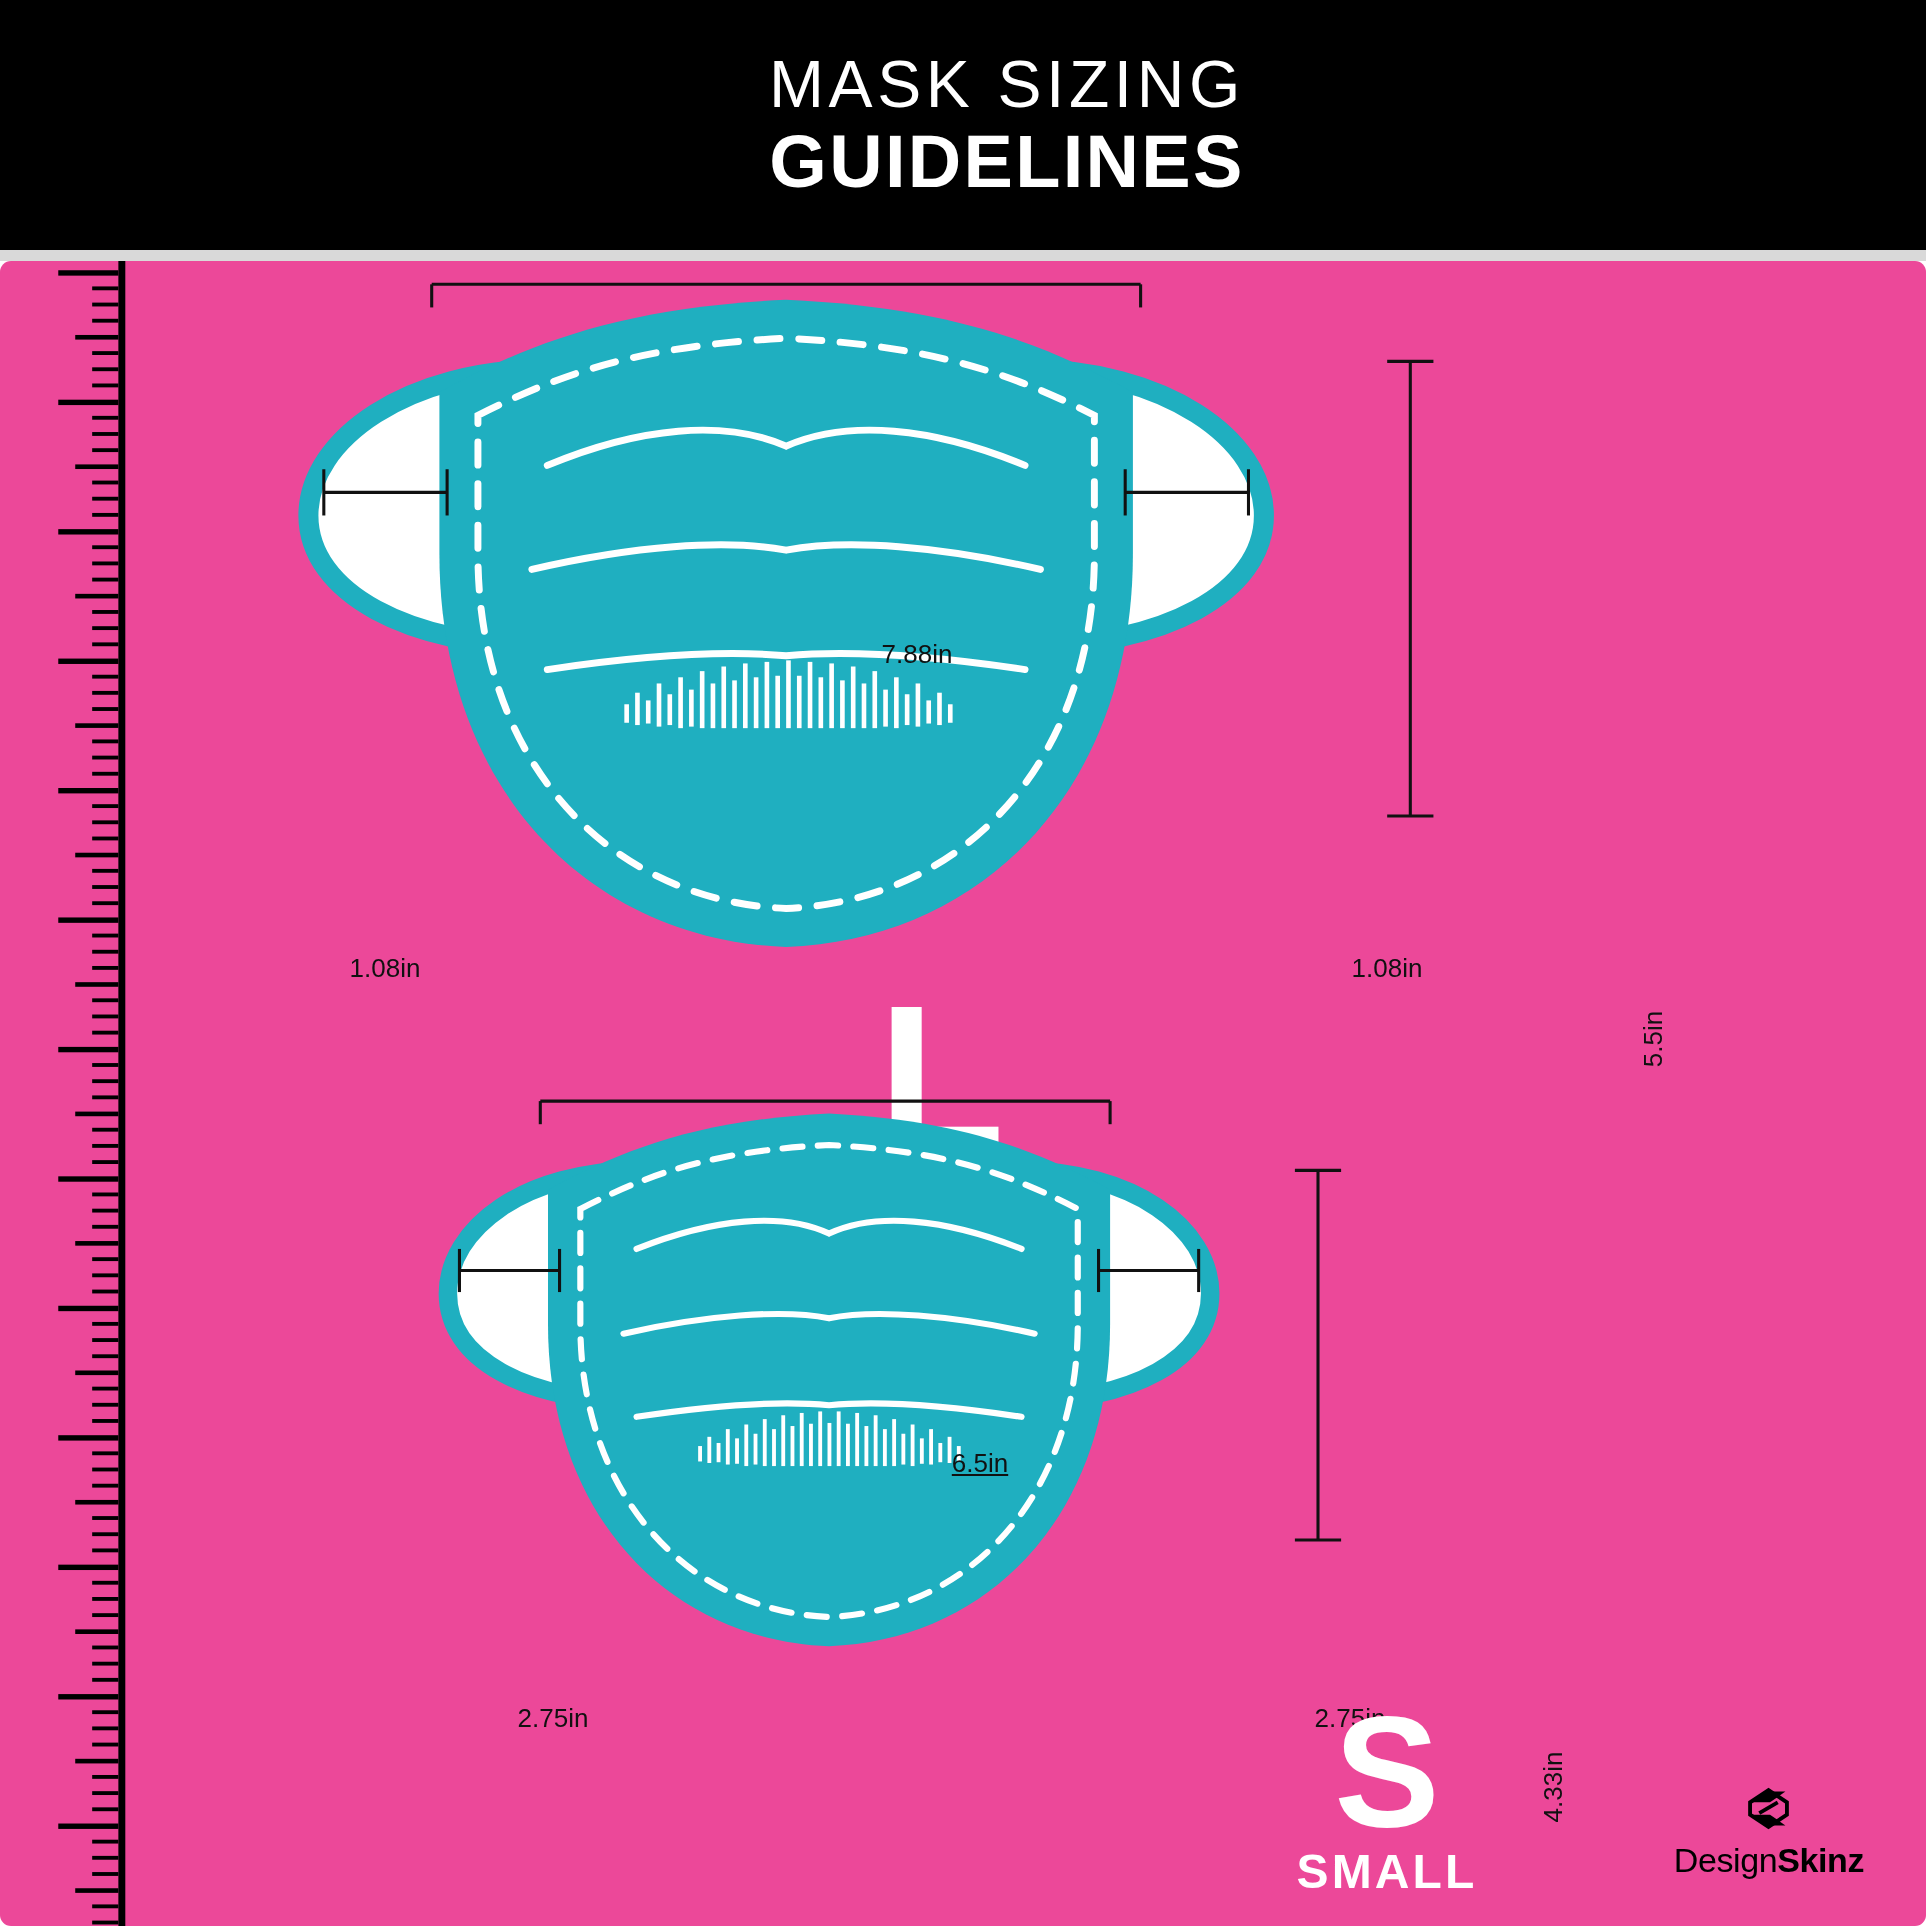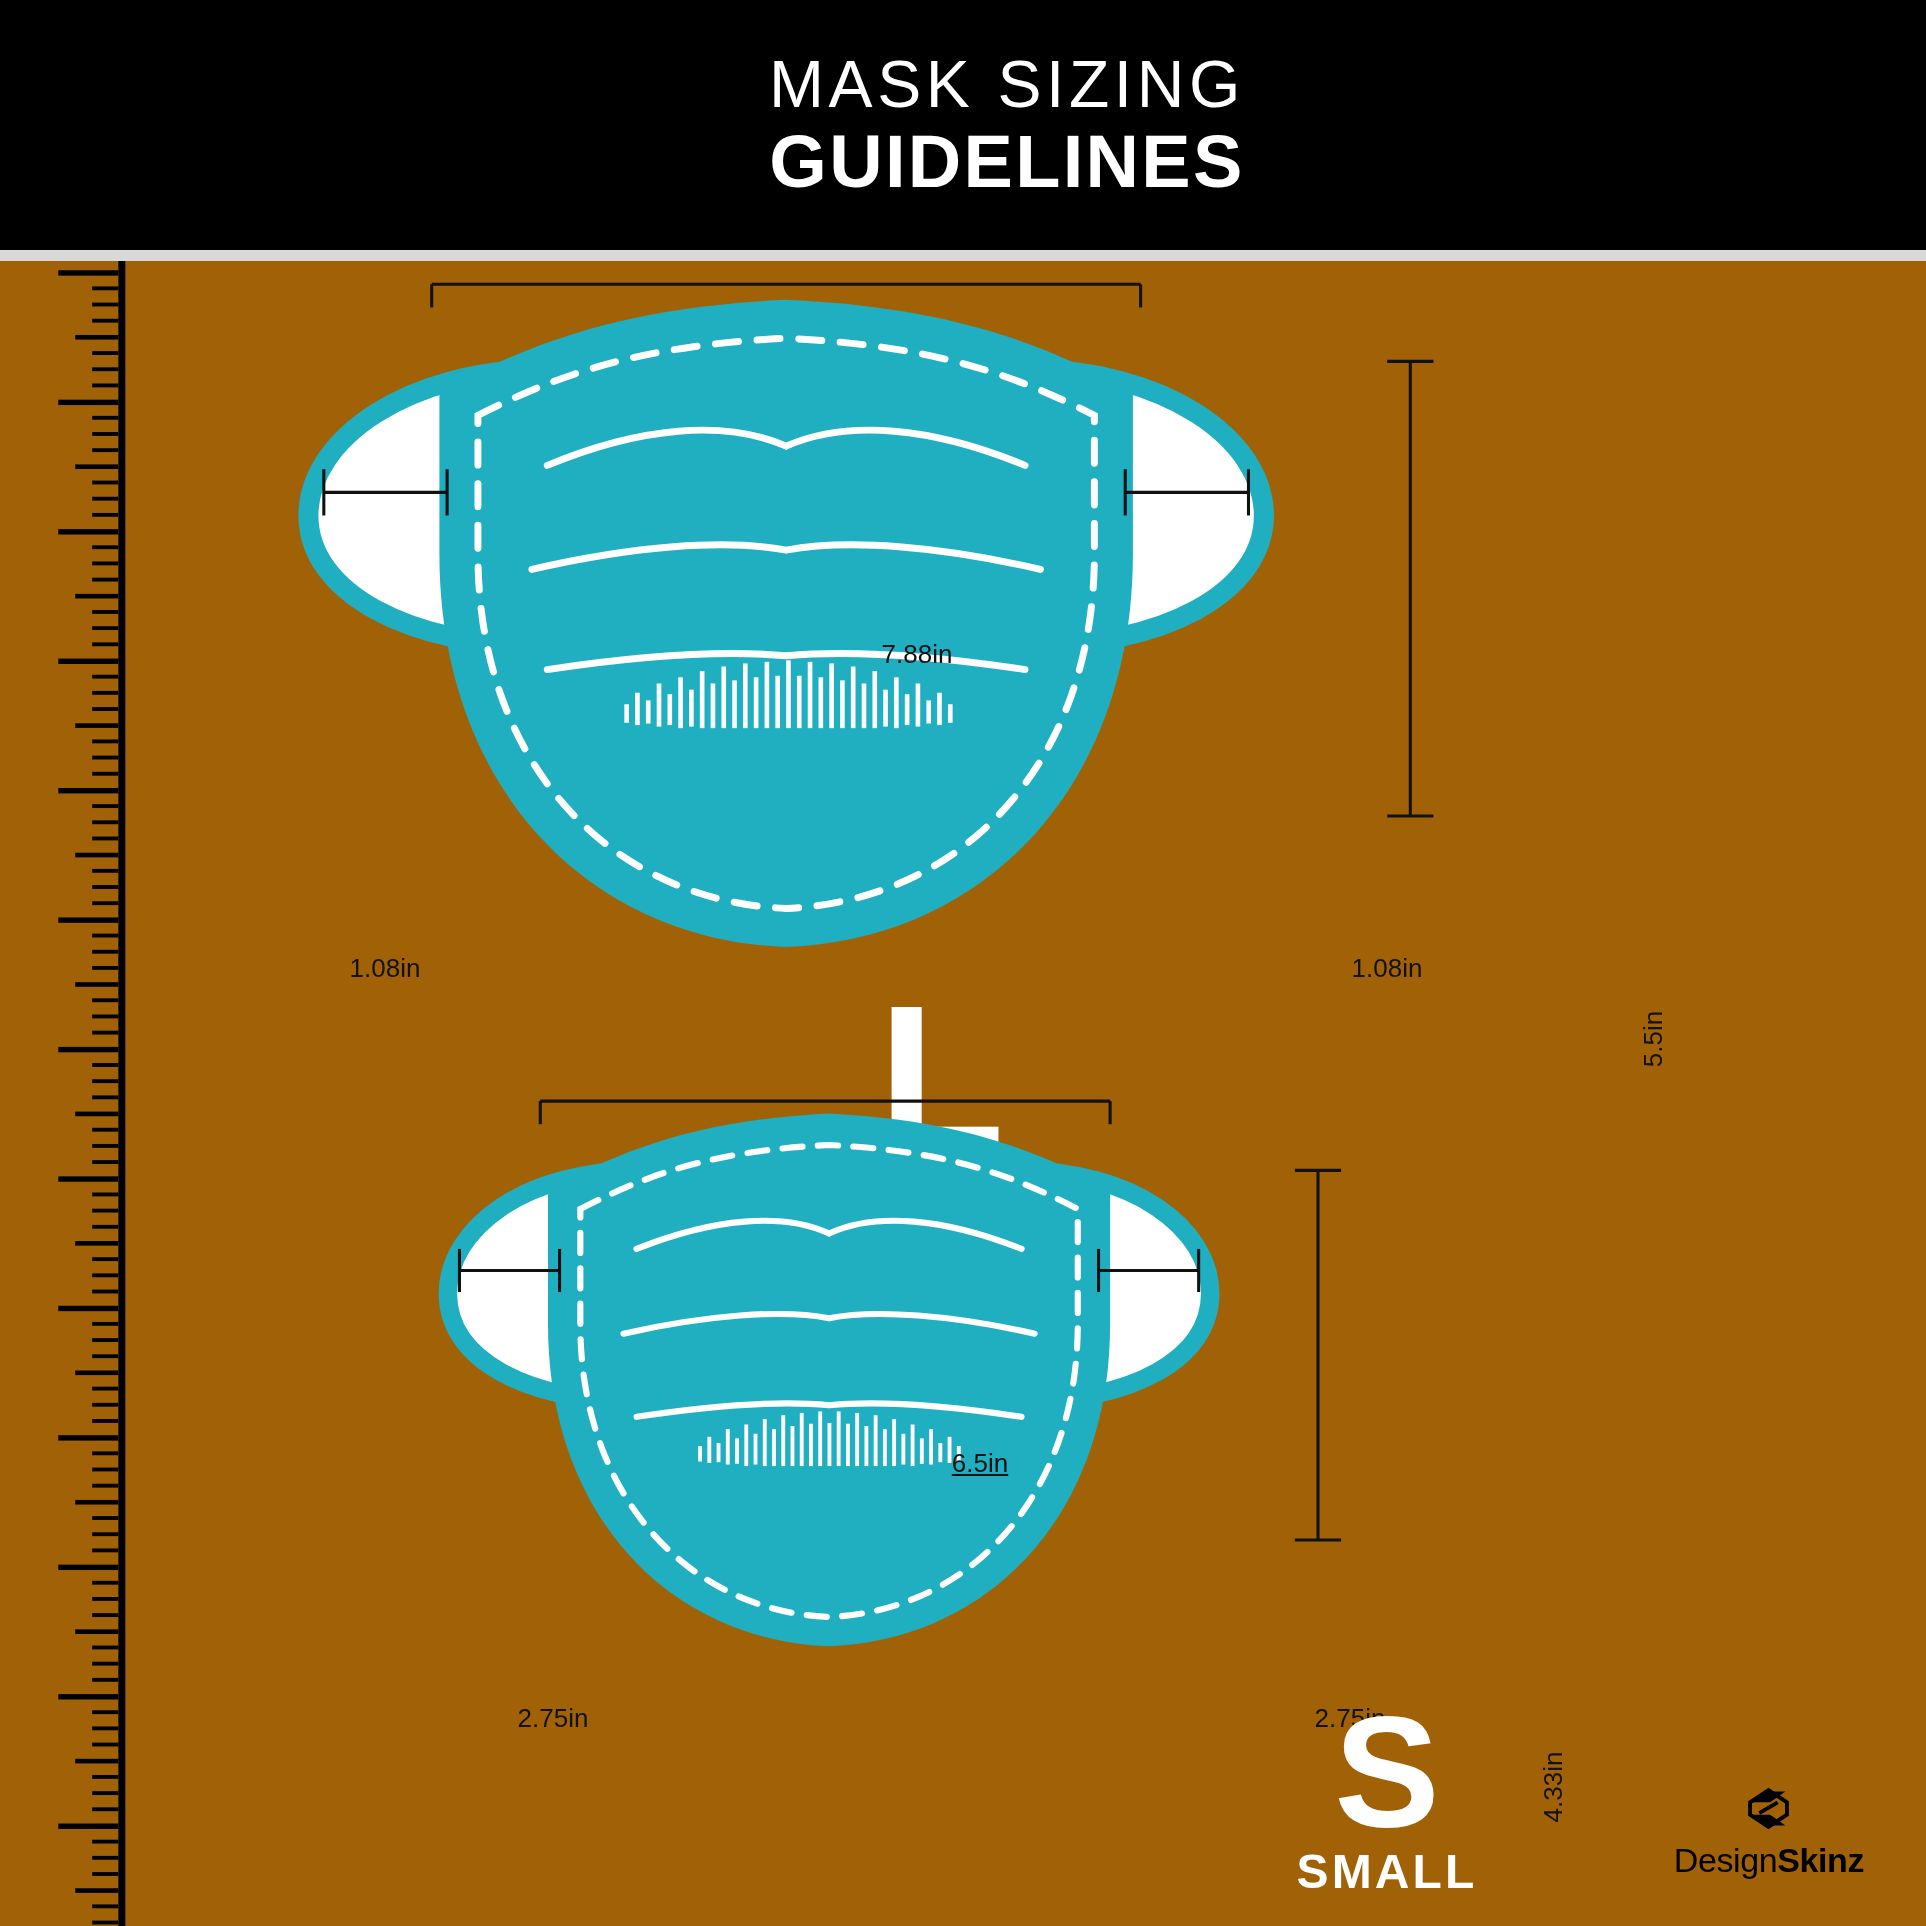--- a/index.html
+++ b/index.html
@@ -53,21 +53,22 @@
     background: #d9d9d9;
   }
 
   
   .canvas {
     position: absolute;
     left: 0;
     top: 261px;
     width: 1926px;
     height: 1665px;
-    background: #a16207;
+    background: #ec4899;
+    border-radius: 11px;
   }
 
   
   .ruler {
     position: absolute;
     left: 35px;
     top: 0px;
     width: 139px;
     height: 1665px;
   }

